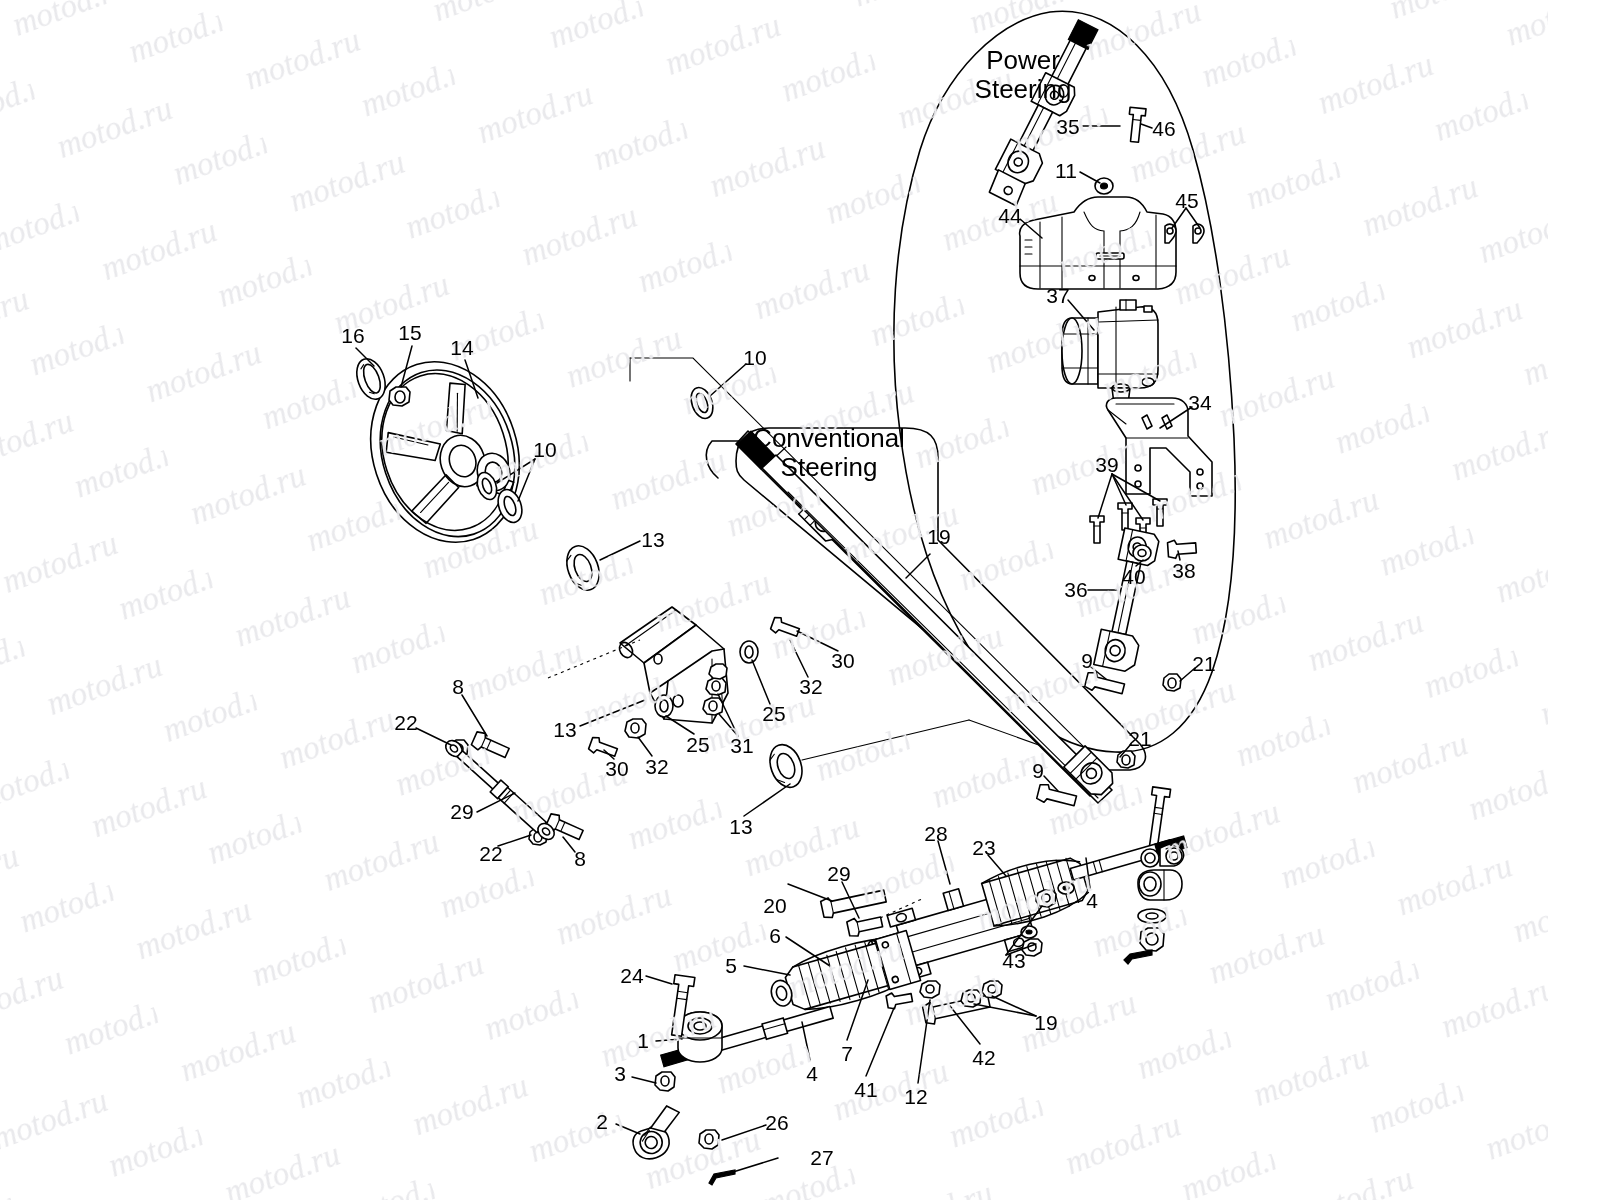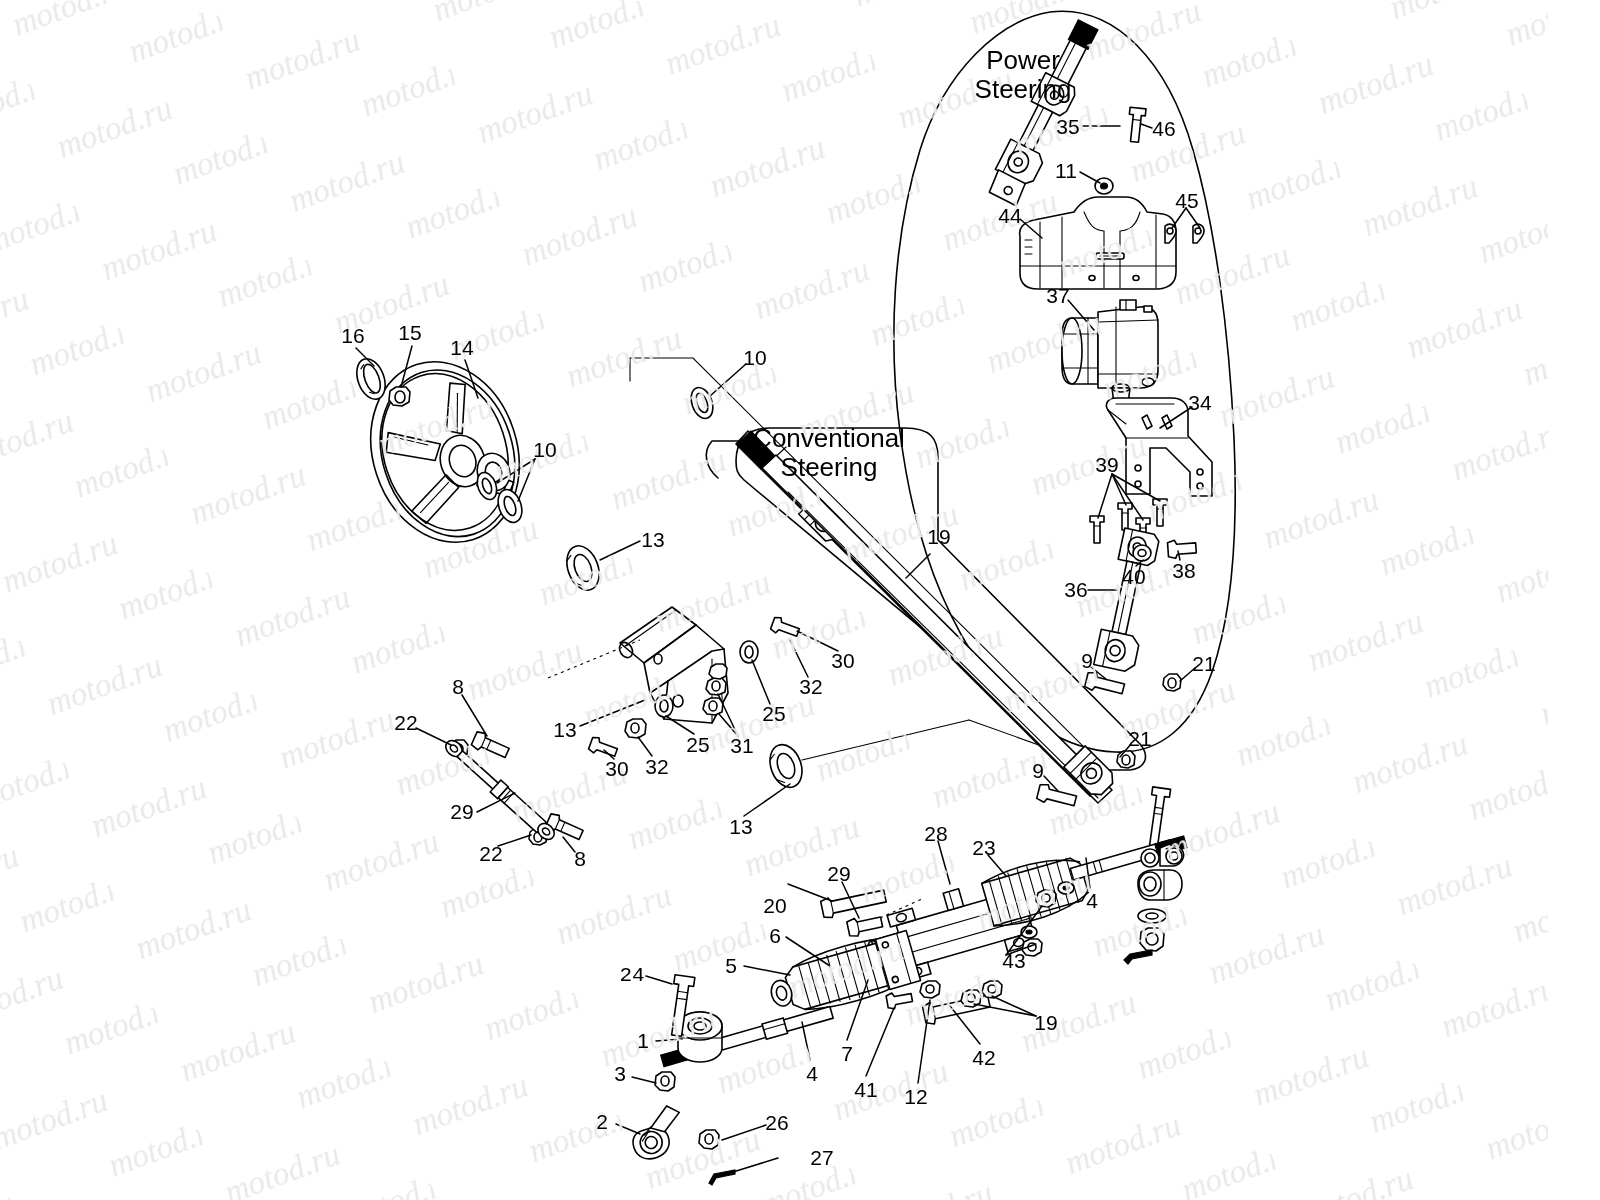--- a/index.html
+++ b/index.html
@@ -677,21 +677,21 @@
       <div class="lbl" style="left: 1087px; top: 660px;">9</div>
       <div class="lbl" style="left: 1204px; top: 663px;">21</div>
       <div class="lbl" style="left: 1140px; top: 738px;">21</div>
       <div class="lbl" style="left: 1038px; top: 770px;">9</div>
       <div class="lbl" style="left: 936px; top: 833px;">28</div>
       <div class="lbl" style="left: 984px; top: 847px;">23</div>
       <div class="lbl" style="left: 775px; top: 880px; margin-top: 25px;">20</div>
       <div class="lbl" style="left: 839px; top: 873px;">29</div>
       <div class="lbl" style="left: 775px; top: 935px;">6</div>
       <div class="lbl" style="left: 731px; top: 965px;">5</div>
-      <div class="lbl" style="left: 632px; top: 975px; font-family: Liberation Mono, monospace;">24</div>
+      <div class="lbl" style="left: 632px; top: 975px;">24</div>
       <div class="lbl" style="left: 643px; top: 1040px;">1</div>
       <div class="lbl" style="left: 620px; top: 1073px;">3</div>
       <div class="lbl" style="left: 602px; top: 1121px;">2</div>
       <div class="lbl" style="left: 777px; top: 1122px;">26</div>
       <div class="lbl" style="left: 790px; top: 1157px; margin-left: 32px;">27</div>
       <div class="lbl" style="left: 812px; top: 1073px;">4</div>
       <div class="lbl" style="left: 847px; top: 1053px;">7</div>
       <div class="lbl" style="left: 866px; top: 1089px;">41</div>
       <div class="lbl" style="left: 916px; top: 1096px;">12</div>
       <div class="lbl" style="left: 984px; top: 1057px;">42</div>

